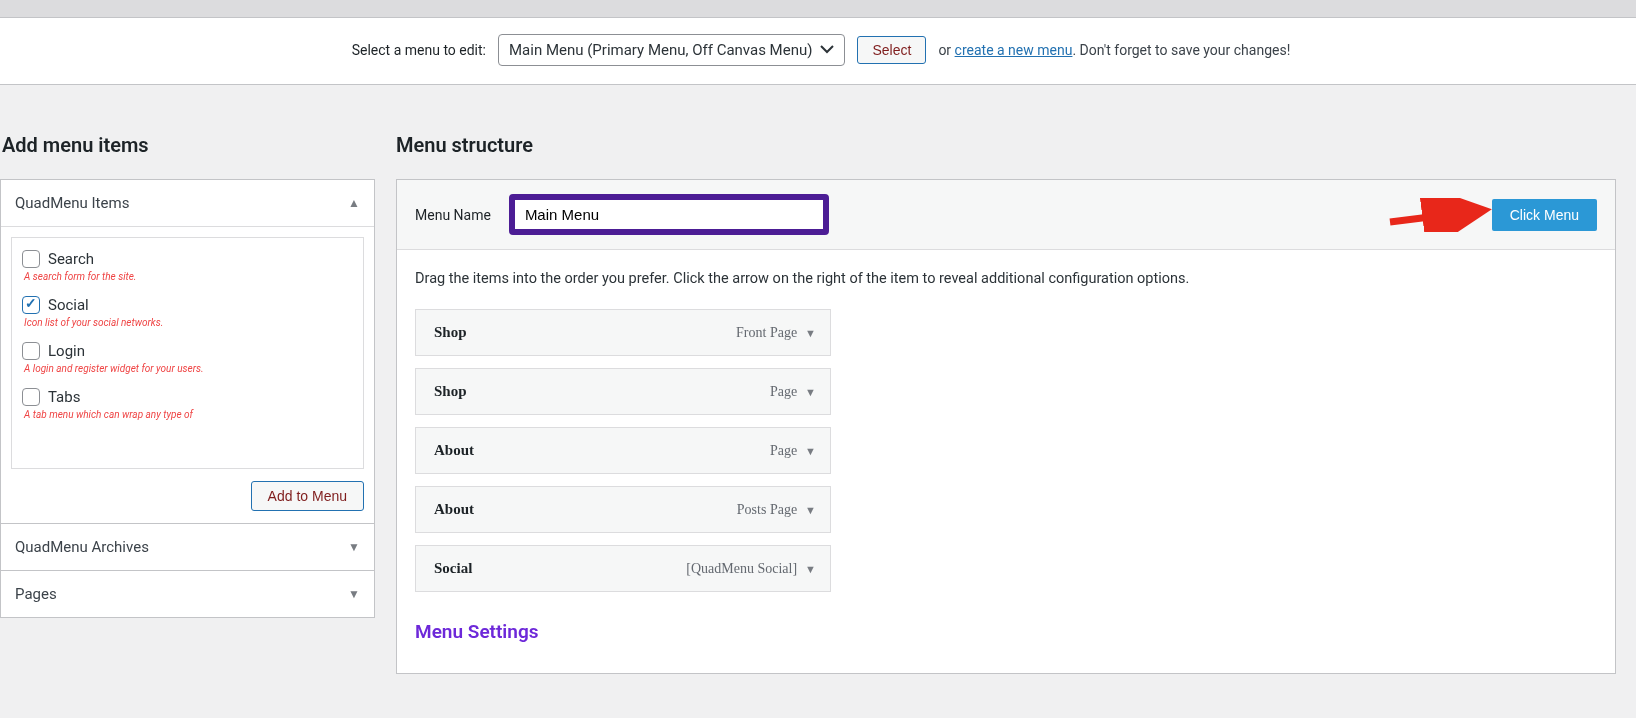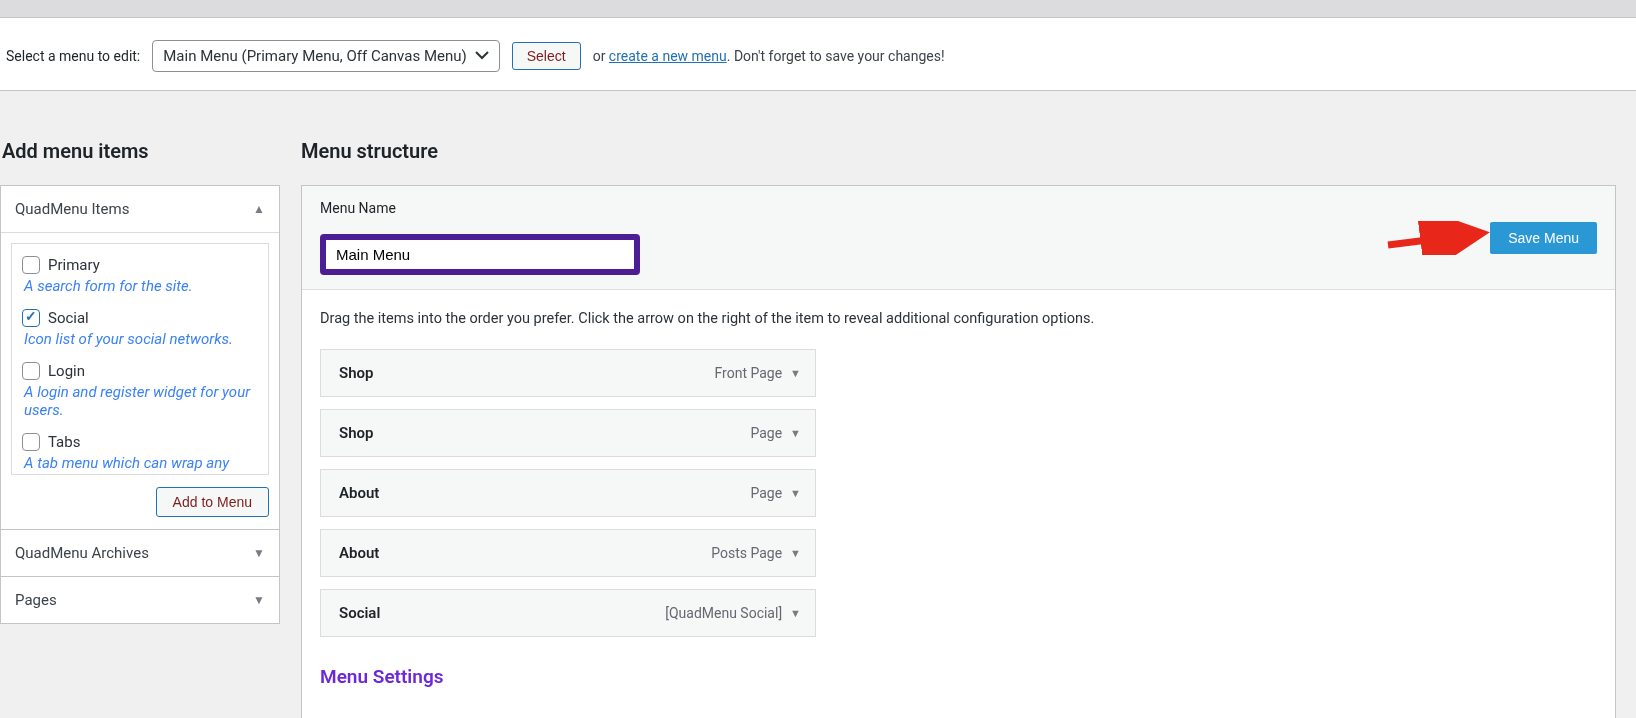--- a/index.html
+++ b/index.html
@@ -6,24 +6,25 @@
   body {
     font-family: -apple-system, BlinkMacSystemFont, "Segoe UI", Roboto, sans-serif;
     background: #f0f0f1;
     color: #3c434a;
     font-size: 14px;
   }
   .top-strip { height: 18px; background: #dcdcde; border-bottom: 1px solid #c3c4c7; }
   .edit-menu-bar {
     background: #fff;
     border-bottom: 1px solid #c3c4c7;
-    padding: 22px 0 18px 6px;
+    padding: 16px 0 18px 6px;
     display: flex;
     align-items: center;
     gap: 12px;
+    justify-content: center;
   }
   .edit-menu-bar label { font-size: 14px; color: #1d2327; }
   .dropdown {
     display: inline-flex;
     align-items: center;
     border: 1px solid #8c8f94;
     border-radius: 4px;
     padding: 6px 10px;
     font-size: 15px;
     background: #fff;
@@ -38,21 +39,21 @@
     background: #f6f7f7;
     border-radius: 3px;
     padding: 5px 14px;
     font-size: 14px;
     cursor: pointer;
   }
   .hint { font-size: 14px; color: #3c434a; }
   .hint a { color: #2271b1; text-decoration: underline; }
   
   .columns { display: flex; align-items: flex-start; margin-top: 48px; }
-  .col-left { width: 280px; }
+  .col-left { width: 375px; }
   .col-right { flex: 1; padding-left: 21px; padding-right: 20px; }
   
   h2.section-title { font-size: 20px; font-weight: 600; color: #1d2327; margin: 0 0 22px 0; }
   
   .accordion {
     background: #fff;
     border: 1px solid #c3c4c7;
   }
   .accordion + .accordion { border-top: none; }
   .acc-header {
@@ -82,36 +83,36 @@
   .check-item label { display: flex; align-items: center; gap: 8px; font-size: 15px; color: #2c3338; }
   .check-item input[type=checkbox] {
     width: 18px; height: 18px; border: 1px solid #8c8f94; border-radius: 4px;
     appearance: none; position: relative; cursor: pointer; background: #fff;
   }
   .check-item input[type=checkbox]:checked { border-color: #2271b1; }
   .check-item input[type=checkbox]:checked::after {
     content: "✓"; position: absolute; color: #2271b1; font-size: 14px; font-weight: bold;
     top: -2px; left: 2px;
   }
-  .check-desc { font-style: italic; color: #3b82f6; font-size: 15px; margin-left: 2px; margin-top: 3px; }
+  .check-desc { font-style: italic; color: #ef4444; font-size: 10px; margin-left: 2px; margin-top: 3px; }
   .add-row { display: flex; justify-content: flex-end; margin-top: 12px; }
   
   .structure-box {
     border: 1px solid #c3c4c7;
     background: #fff;
   }
   .structure-head {
     background: #f6f7f7;
     border-bottom: 1px solid #dcdcde;
     padding: 14px 18px;
     display: flex;
     align-items: center;
     justify-content: space-between;
   }
-  .structure-head .left { display: flex; gap: 18px; flex-direction: column; }
+  .structure-head .left { display: flex; align-items: center; gap: 18px; }
   .structure-head label { font-size: 14px; color: #1d2327; }
   .text-input {
     border: 6px solid #4c1d95;
     border-radius: 4px;
     padding: 6px 10px;
     font-size: 15px;
     width: 320px;
   }
   .btn-primary {
     background: #2b98d6;
@@ -124,21 +125,21 @@
   }
   .arrow-annot {
     position: relative;
     width: 104px; height: 34px;
   }
   .arrow-annot svg { position: absolute; top: 0; left: 0; }
   
   .structure-body { padding: 20px 18px 30px 18px; }
   .instruct { font-size: 14.5px; color: #2c3338; margin-bottom: 22px; }
   
-  .menu-items { width: 496px; }
+  .menu-items { width: 416px; font-family: Liberation Serif, serif; }
   .menu-item-handle {
     border: 1px solid #dcdcde;
     background: #f6f7f7;
     padding: 14px 14px 14px 18px;
     display: flex; align-items: center; justify-content: space-between;
     margin-bottom: 12px;
     cursor: move;
   }
   .mi-label { font-weight: 600; color: #1d2327; font-size: 15px; }
   .mi-right { display: flex; align-items: center; gap: 8px; }
@@ -176,21 +177,21 @@
       <div class="acc-header">
         <span>QuadMenu Items</span>
         <span class="arrow">▲</span>
       </div>
       <div class="acc-body">
         <div class="item-list-wrap">
           <div class="item-list">
             <div class="check-item">
               <label>
                   <input type="checkbox" style="">
-                  <span>Primary</span>
+                  <span>Search</span>
                 </label>
               <div class="check-desc">A search form for the site.</div>
             </div>
             <div class="check-item">
               <label>
                   <input type="checkbox" checked="" style="">
                   <span>Social</span>
                 </label>
               <div class="check-desc">Icon list of your social networks.</div>
             </div>
@@ -243,21 +244,21 @@
           <div class="arrow-annot">
             <svg width="104" height="34" viewBox="0 0 104 34">
               <defs>
                   <marker id="ah" markerWidth="10" markerHeight="10" refX="8" refY="5" orient="auto">
                     <path d="M0,0 L10,5 L0,10 Z" fill="#e8271a"></path>
                   </marker>
                 </defs>
               <line x1="2" y1="24" x2="90" y2="13" stroke="#e8271a" stroke-width="7" marker-end="url(#ah)"></line>
             </svg>
           </div>
-          <button class="btn-primary">Save Menu</button>
+          <button class="btn-primary">Click Menu</button>
         </div>
       </div>
 
       <div class="structure-body">
         <p class="instruct">Drag the items into the order you prefer. Click the arrow on the right of the item to reveal additional configuration options.</p>
 
         <div class="menu-items">
           <div class="menu-item-handle">
             <span class="mi-label">Shop</span>
             <span class="mi-right">

